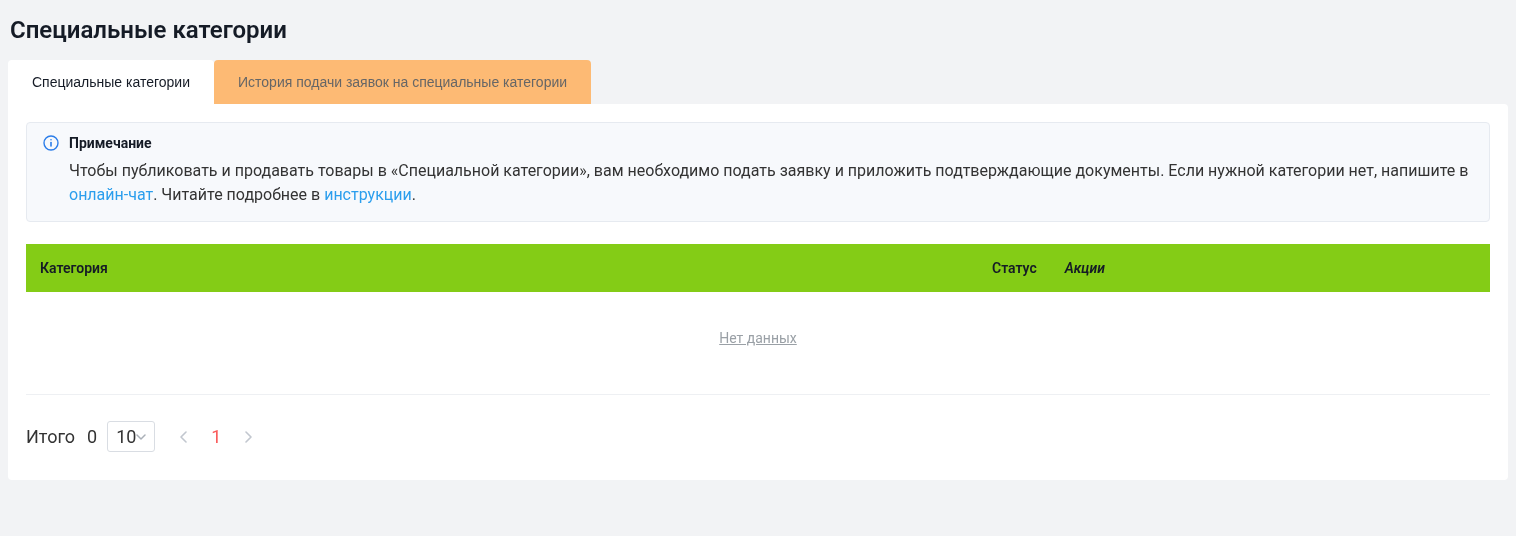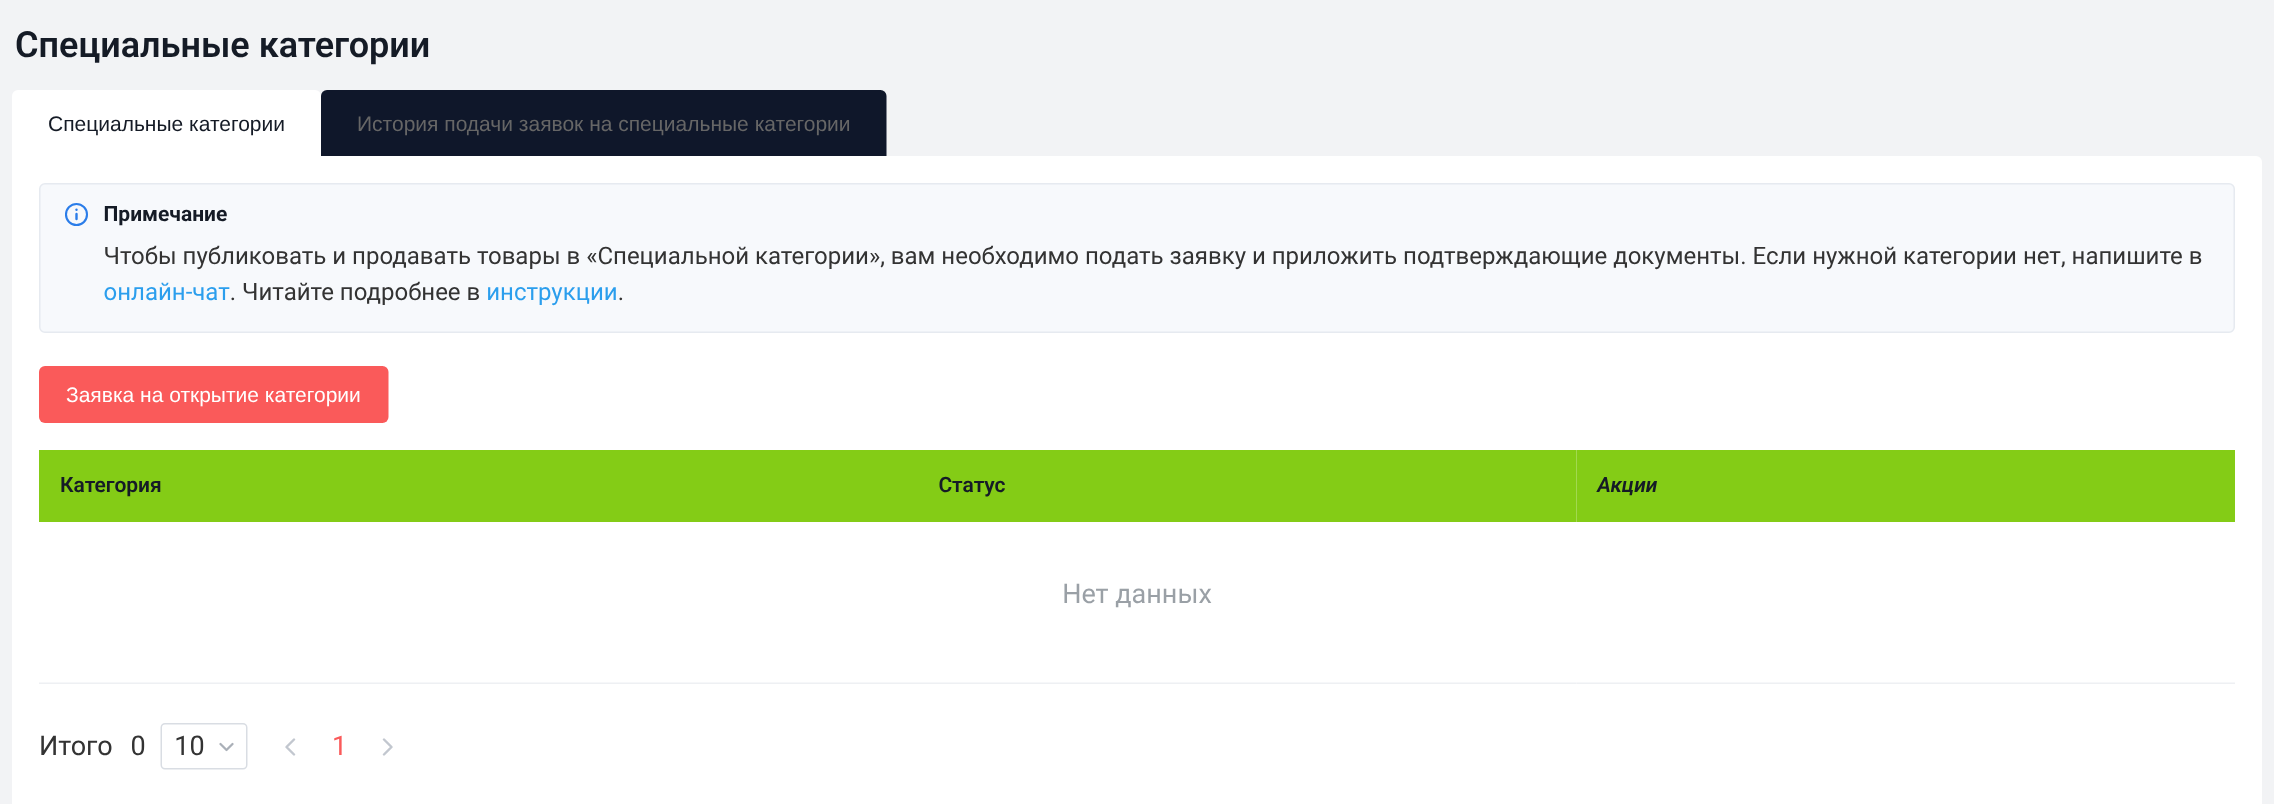--- a/index.html
+++ b/index.html
@@ -22,21 +22,21 @@
   }
   .tabs-row {
     display: flex;
     gap: 0;
     margin-bottom: 0;
   }
   .tab {
     padding: 14px 24px;
     font-size: 14px;
     color: #666;
-    background: #0f172a;
+    background: #fdba74;
     border: none;
     cursor: pointer;
     border-radius: 4px 4px 0 0;
   }
   .tab.active {
     background: #fff;
     color: #151b26;
     font-weight: 500;
   }
   .panel {
@@ -98,42 +98,43 @@
     background: #84cc16;
   }
   .table th {
     text-align: left;
     font-weight: 600;
     font-size: 14px;
     color: #151b26;
     padding: 16px 14px;
   }
   .table th.col-cat { width: 40%; }
-  .table th.col-status { width: 30%; }
+  .table th.col-status { width: 30%; text-align: right; }
   .table th.col-actions { width: 30%; font-style: italic; }
   .empty-row td {
     text-align: center;
     color: #9aa0a6;
-    font-size: 18px;
+    font-size: 14px;
     padding: 38px 0 48px 0;
     border-bottom: 1px solid #eef0f3;
+    text-decoration: underline;
   }
   .pager {
     display: flex;
     align-items: center;
     gap: 10px;
     margin-top: 26px;
     font-size: 18px;
     color: #333;
   }
   .total-label { margin-right: 2px; }
   .page-size {
     display: inline-flex;
     align-items: center;
-    gap: 10px;
+    gap: 0;
     border: 1px solid #d9dde3;
     border-radius: 3px;
     padding: 4px 8px;
     cursor: pointer;
     color: #333;
     background: #fff;
   }
   .page-size .chev {
     color: #aab0b8;
     display: inline-flex;
@@ -180,21 +181,20 @@
             <rect x="7.2" y="4" width="1.6" height="1.6" rx="0.8" fill="#2b7de9"></rect>
           </svg>
         </span>
         <span class="notice-title">Примечание</span>
       </div>
       <div class="notice-body">
         <span>Чтобы публиковать и продавать товары в «Специальной категории», вам необходимо подать заявку и приложить подтверждающие документы. Если нужной категории нет, напишите в </span><a class="link">онлайн-чат</a><span>. Читайте подробнее в </span><a class="link">инструкции</a><span>.</span>
       </div>
     </div>
 
-    <button class="btn-primary">Заявка на открытие категории</button>
 
     <table class="table">
       <thead>
         <tr>
           <th class="col-cat">Категория</th>
           <th class="col-status">Статус</th>
           <th class="col-actions">Акции</th>
         </tr>
       </thead>
       <tbody>

